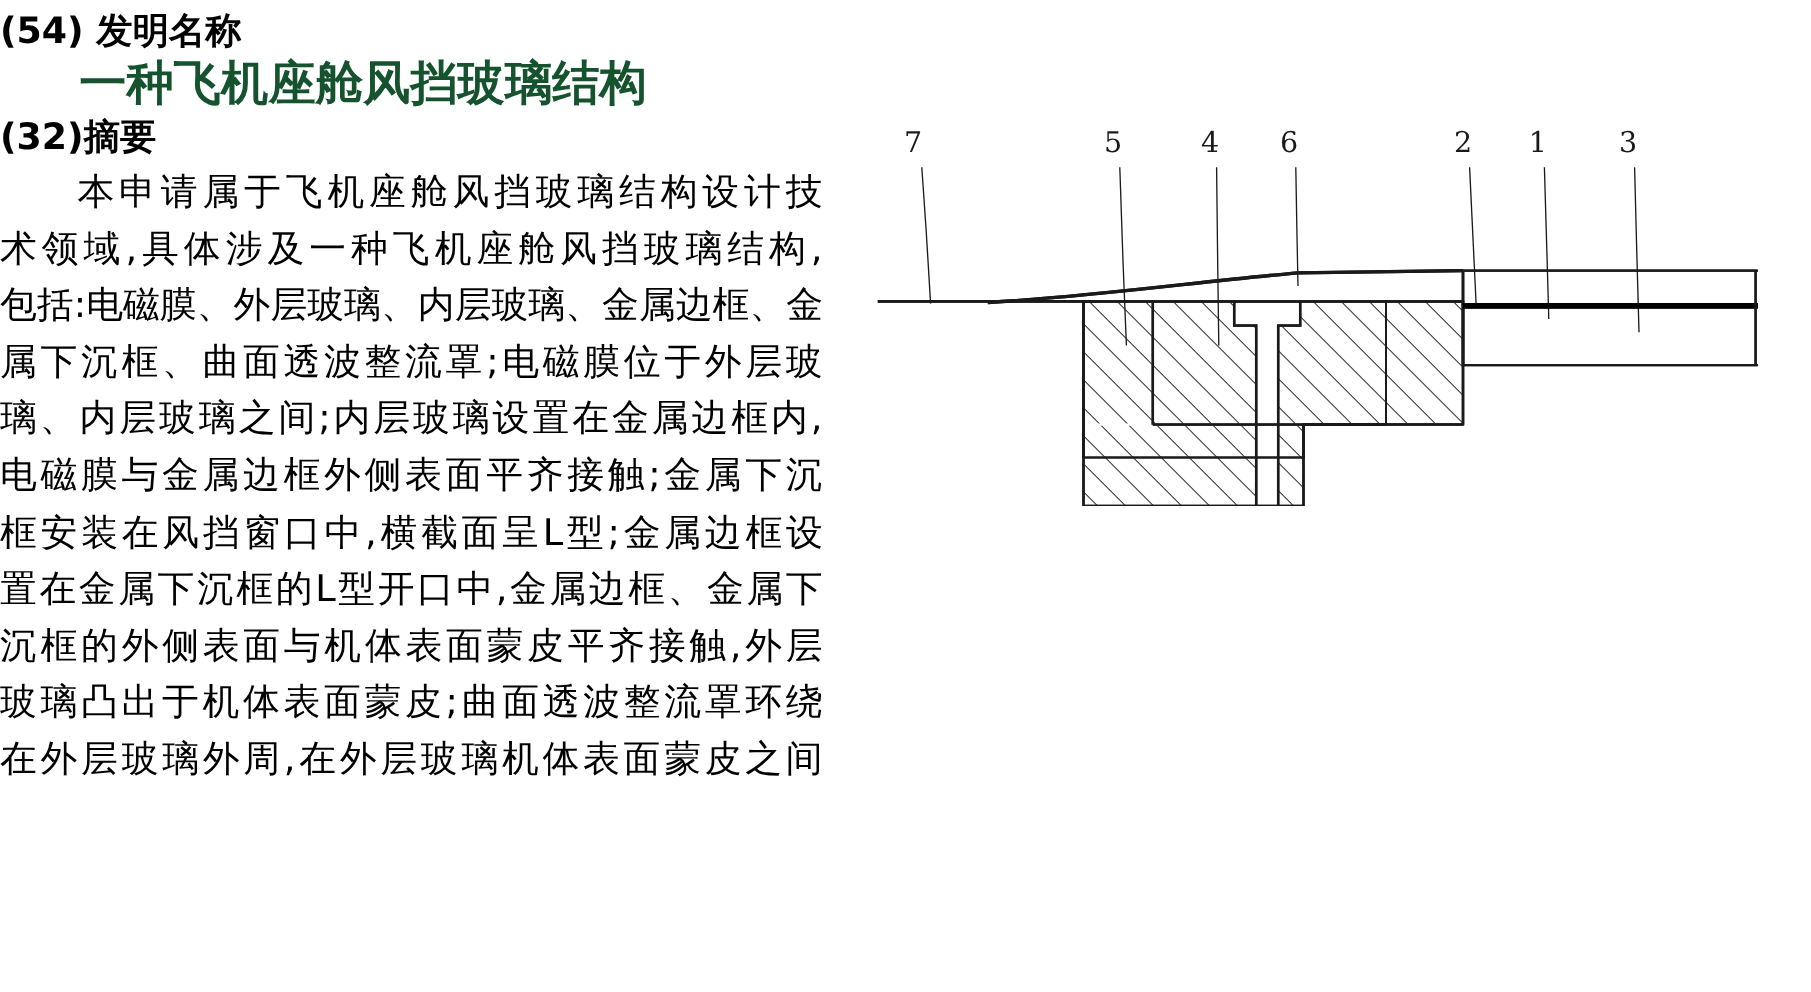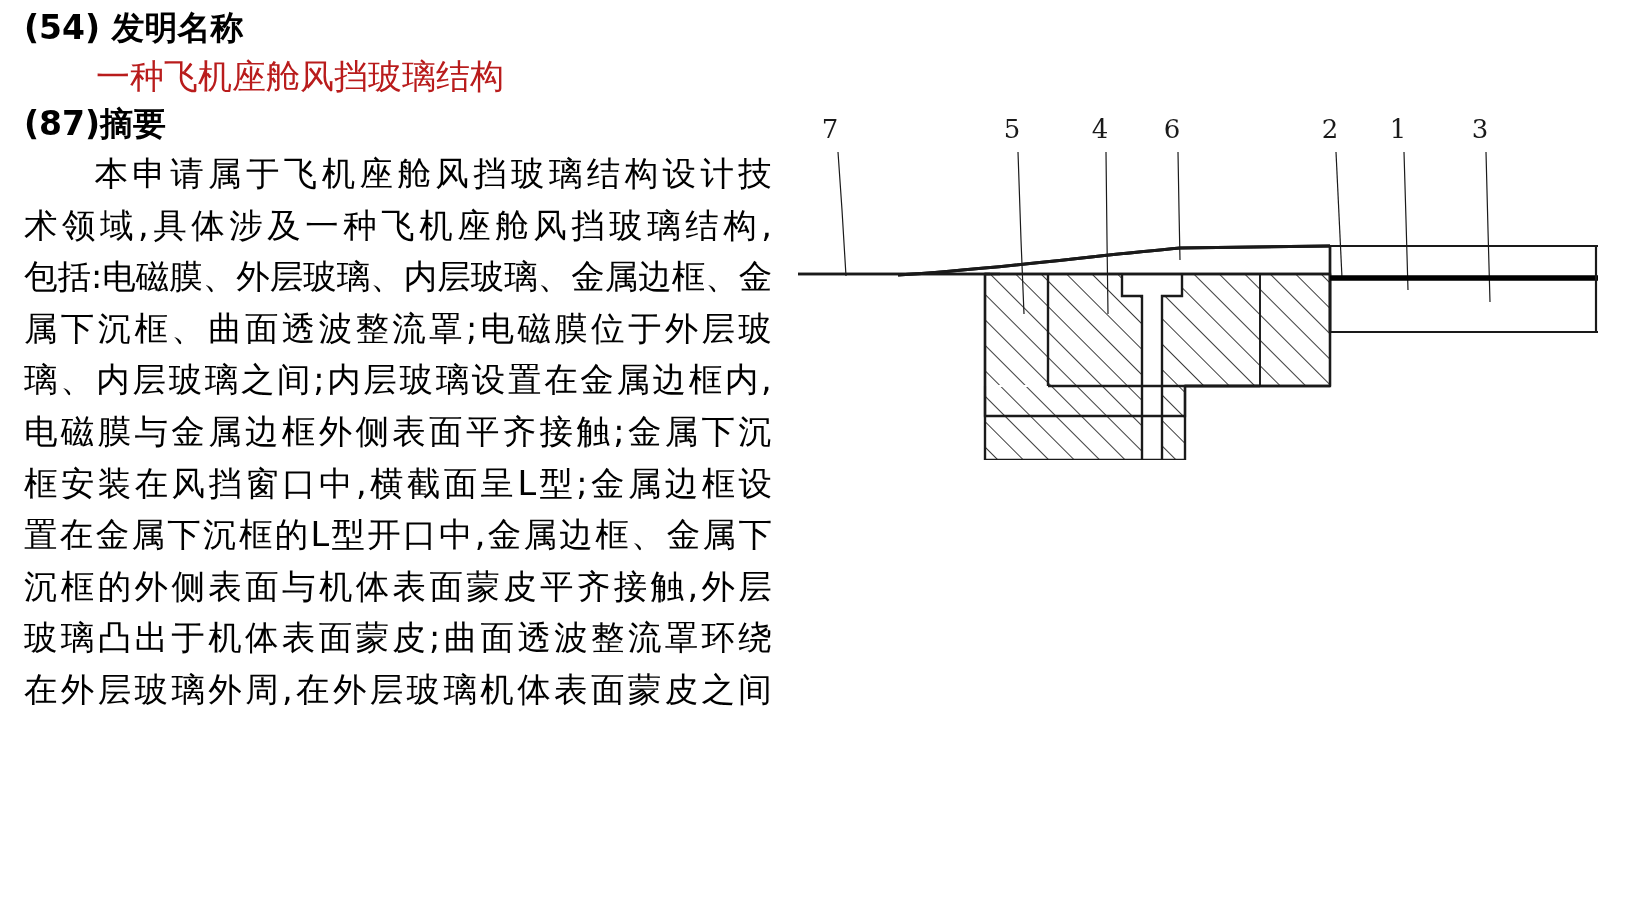--- a/index.html
+++ b/index.html
@@ -8,37 +8,37 @@
     background:#ffffff;
     font-family:"DejaVu Sans","Liberation Sans",sans-serif;
     overflow:hidden;
     position:relative;
   }
   #page{position:relative;width:1646px;height:902px;}
 
   
   .text-col{
     position:absolute;
-    left:24px; top:6px;
+    left:0; top:6px;
     width:748px;
   }
   .sec-head{
     font-size:33px;
     line-height:44px;
     color:#000;
     font-weight:700;
     letter-spacing:0px;
     white-space:nowrap;
   }
   .title-line{
-    font-size:34px;
+    font-size:43px;
     line-height:52px;
-    color:#b91c1c;
+    color:#14532d;
     padding-left:72px;
-    font-weight:400;
+    font-weight:700;
     white-space:nowrap;
   }
   .abstract{
     margin-top:2px;
     font-size:33.5px;
     line-height:51.6px;
     color:#000;
     text-align:justify;
     text-align-last:left;
     text-justify:inter-character;
@@ -76,21 +76,21 @@
 
   <div class="text-col">
 
     <div class="sec-head">
       <span>(54)</span><span>&nbsp;</span><span>发明名称</span>
     </div>
 
     <div class="title-line">一种飞机座舱风挡玻璃结构</div>
 
     <div class="sec-head">
-      <span>(87)</span><span>摘要</span>
+      <span>(32)</span><span>摘要</span>
     </div>
 
     <div class="abstract" id="abstract-body">
         <div class="ab-line j">
           <span class="indent"></span>
           <span>本</span>
           <span>申</span>
           <span>请</span>
           <span>属</span>
           <span>于</span>

